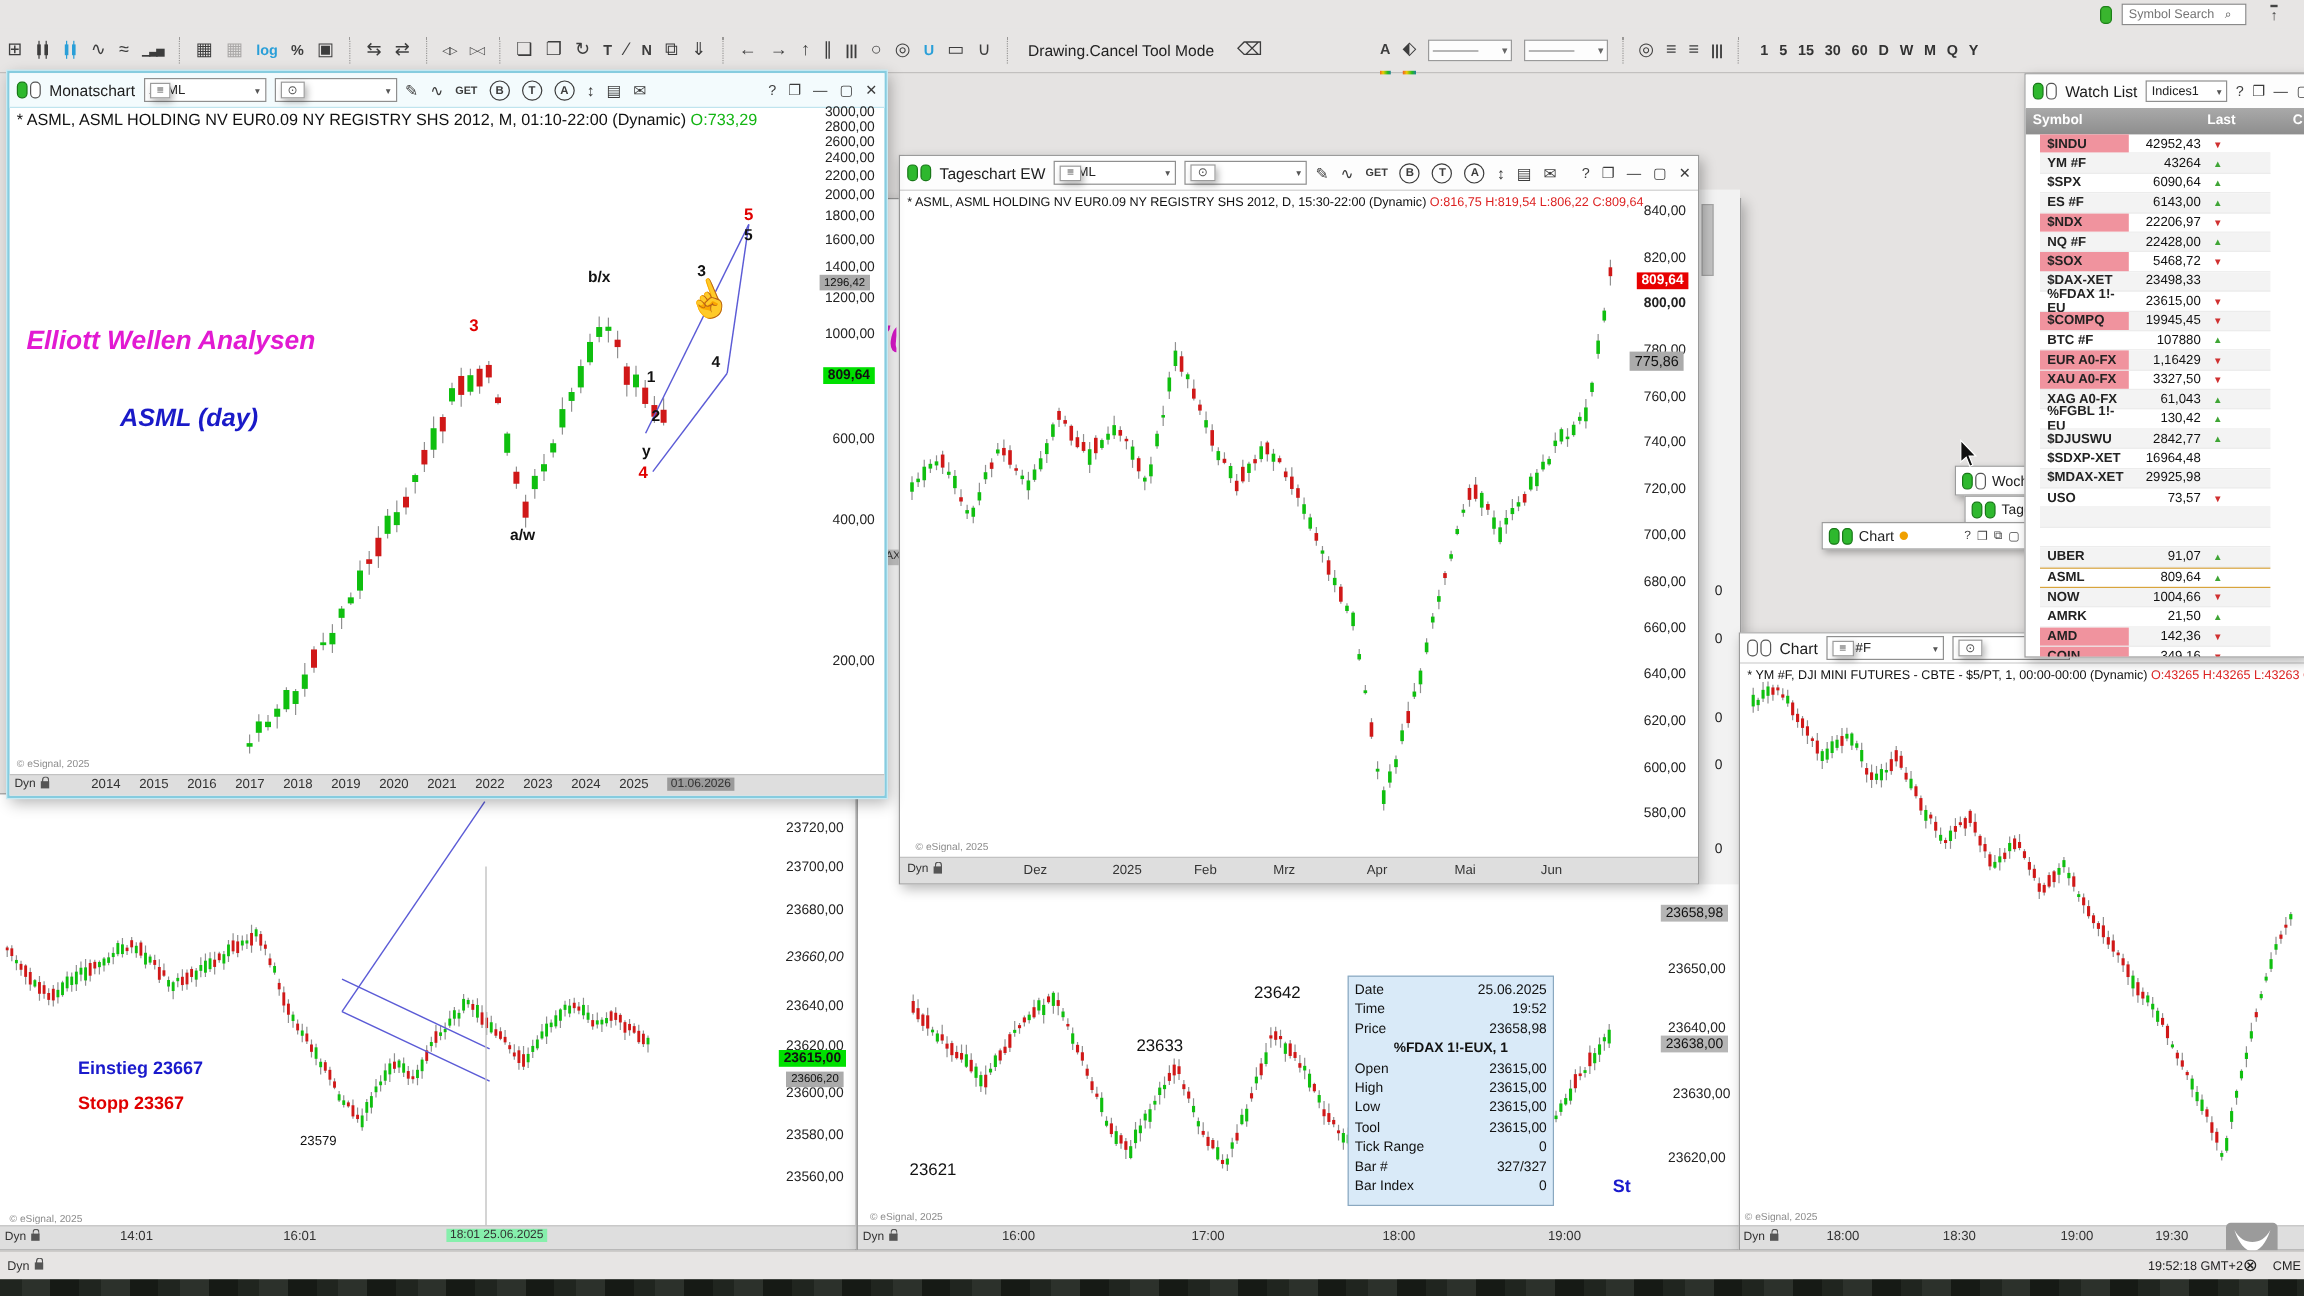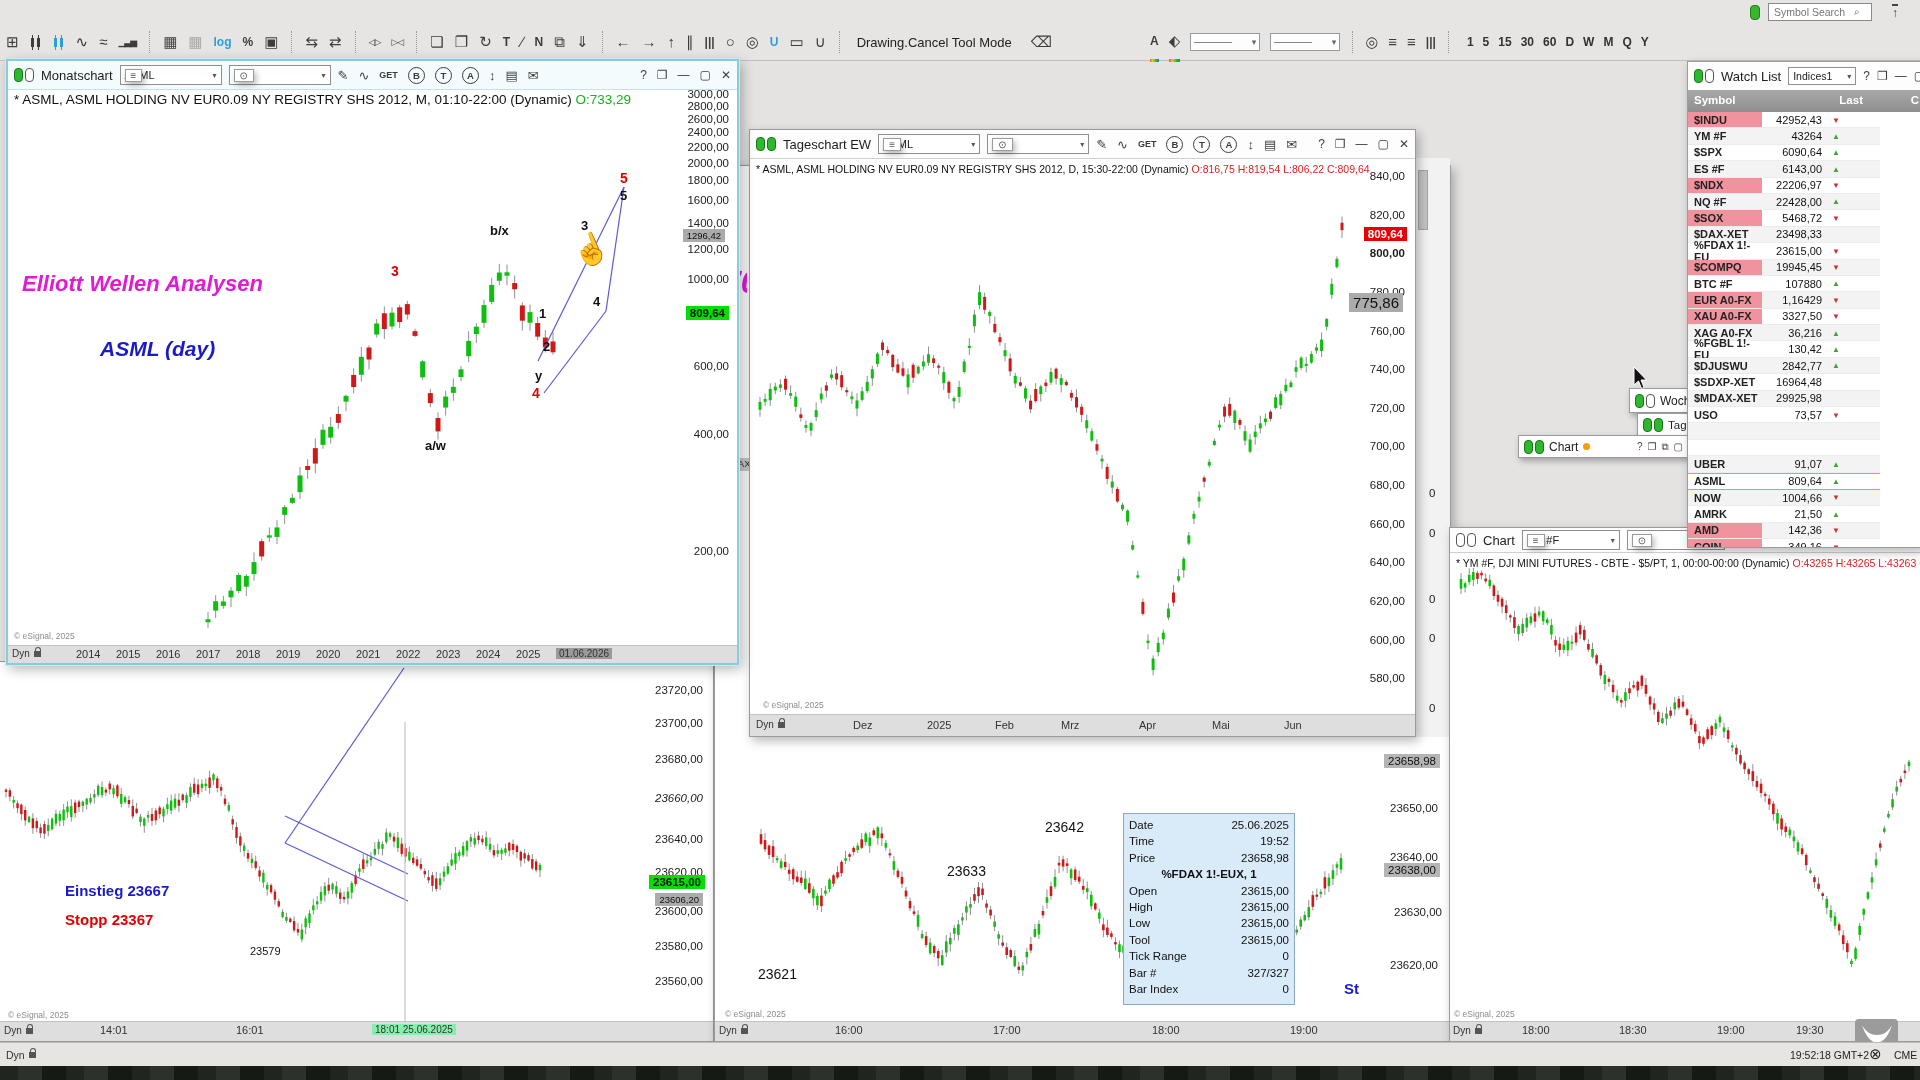--- a/index.html
+++ b/index.html
@@ -69,21 +69,21 @@
   #win-monthly{left:6px;top:59px;width:729px;height:602px;border:2px solid #86ccdf;box-shadow:0 0 0 1px #c8eaf3,3px 4px 12px rgba(0,0,0,.3);}
   #win-monthly .titlebar{background:#f3fbfd;border-bottom:1px solid #bfe4ee;}
   .ew-head{position:absolute;font-size:22px;font-weight:bold;font-style:italic;color:#e21ad2;}
   .ew-sub{position:absolute;font-size:21px;font-weight:bold;font-style:italic;color:#1a1ac8;}
   .wave{position:absolute;font-size:13px;font-weight:bold;color:#111;}
   .wave.red{color:#e00000;font-size:14px;}
   
   #watchlist{left:1687px;top:61px;width:233px;height:485px;overflow:hidden;}
   #wl-head{position:absolute;left:0;top:28px;width:233px;height:22px;background:linear-gradient(#a9a9a9,#8e8e8e);
     color:#fff;font-size:11.5px;font-weight:bold;}
-  #wl-rows{position:absolute;left:0;top:50px;width:192px;}
+  #wl-rows{position:absolute;left:0;top:50px;width:192px;padding-left:12px;}
   .wlrow{position:relative;height:15.4px;display:flex;align-items:center;font-size:11px;border-bottom:1px solid #ececec;}
   .wlrow .sym{width:68px;padding-left:6px;font-weight:bold;color:#222;height:100%;display:flex;align-items:center;}
   .wlrow .val{position:absolute;right:58px;width:110px;text-align:right;color:#111;}
   .wlrow .arr{position:absolute;right:40px;font-size:8px;top:3.5px;}
   .wlrow.alt{background:#f3f3f3;}
   .wlrow .sym.hl{background:#f0939e;}
   .wlrow.sel{border-top:1px solid #d8a43c;border-bottom:1px solid #d8a43c;}
   .up{color:#3fa535;} .dn{color:#d03030;}
   
   .mini{position:absolute;background:#fff;border:1px solid #9b9b9b;box-shadow:2px 3px 6px rgba(0,0,0,.3);
@@ -1428,21 +1428,21 @@
       <div class="ytick" style="top: 272px; right: 10px;">720,00</div>
       <div class="ytick" style="top: 310px; right: 10px;">700,00</div>
       <div class="ytick" style="top: 349px; right: 10px;">680,00</div>
       <div class="ytick" style="top: 388px; right: 10px;">660,00</div>
       <div class="ytick" style="top: 426px; right: 10px;">640,00</div>
       <div class="ytick" style="top: 465px; right: 10px;">620,00</div>
       <div class="ytick" style="top: 504px; right: 10px;">600,00</div>
       <div class="ytick" style="top: 542px; right: 10px;">580,00</div>
     </div>
   <div class="badge" style="right:8px;top:97px;background:#e80000;color:#fff;font-weight:bold;">809,64</div>
-  <div class="badge" style="right:12px;top:163px;background:#ababab;color:#111;font-size:15px;">775,86</div>
+  <div class="badge" style="right:12px;top:163px;background:#ababab;color:#111;font-size:12px;">775,86</div>
   <div class="copyright" style="left:13px;top:570px;">© eSignal, 2025</div>
   <div class="xstrip" style="height:21px;">
     <span class="modeline" style="left:6px;top:4px;">
       <span>Dyn</span>
         <span class="lock"></span>
       </span>
     <span class="xtick" style="left:103px;top:4px;">Dez</span>
     <span class="xtick" style="left:177px;top:4px;">2025</span>
     <span class="xtick" style="left:245px;top:4px;">Feb</span>
     <span class="xtick" style="left:311px;top:4px;">Mrz</span>
@@ -1561,21 +1561,21 @@
         <span class="val">1,16429</span>
         <span class="arr dn">▼</span>
       </div>
       <div class="wlrow">
         <span class="sym hl">XAU A0-FX</span>
         <span class="val">3327,50</span>
         <span class="arr dn">▼</span>
       </div>
       <div class="wlrow alt">
         <span class="sym">XAG A0-FX</span>
-        <span class="val">36,216</span>
+        <span class="val">61,043</span>
         <span class="arr up">▲</span>
       </div>
       <div class="wlrow">
         <span class="sym">%FGBL 1!-EU</span>
         <span class="val">130,42</span>
         <span class="arr up">▲</span>
       </div>
       <div class="wlrow alt">
         <span class="sym">$DJUSWU</span>
         <span class="val">2842,77</span>

